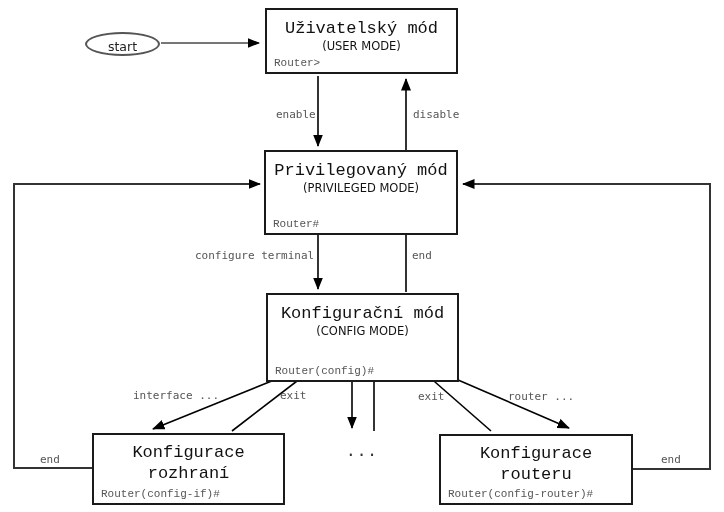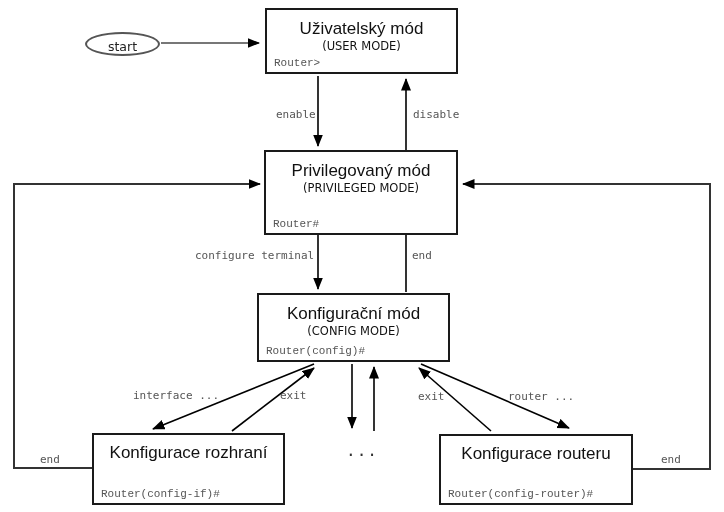--- a/index.html
+++ b/index.html
@@ -20,21 +20,21 @@
   .edges{position:absolute;left:0;top:0;width:724px;height:512px;pointer-events:none;}
   .edge{stroke:var(--line);stroke-width:1.6;fill:none;}
   .loop{stroke:var(--loop-line);stroke-width:2;fill:none;}
   .startline{stroke:var(--start-line);stroke-width:2;fill:none;}
   .node{
     position:absolute;background:var(--bg);border:2px solid var(--box-border);
     text-align:center;
   }
   .node .title{
     display:block;font-size:17px;color:#111;padding-top:8px;line-height:1.25;
-    font-family:Liberation Sans, sans-serif;
+    font-family:Liberation Mono, monospace;
   }
   .node .subtitle{
     display:block;font-size:11.5px;color:#111;line-height:1.3;
   }
   .node .prompt{
     position:absolute;left:7px;bottom:3px;font-family:Liberation Mono, monospace;
     font-size:11px;color:var(--label);
   }
   .start-node{
     position:absolute;left:85px;top:32px;width:75px;height:24px;
@@ -93,21 +93,21 @@
     <span class="subtitle">(USER MODE)</span>
     <span class="prompt">Router&gt;</span>
   </div>
 
   <div class="node" style="left:264px;top:150px;width:194px;height:85px;">
     <span class="title">Privilegovaný mód</span>
     <span class="subtitle">(PRIVILEGED MODE)</span>
     <span class="prompt">Router#</span>
   </div>
 
-  <div class="node" style="left:257px;top:293px;width:193px;height:69px;">
+  <div class="node" style="left:266px;top:293px;width:193px;height:89px;">
     <span class="title">Konfigurační mód</span>
     <span class="subtitle">(CONFIG MODE)</span>
     <span class="prompt">Router(config)#</span>
   </div>
 
   <div class="node" style="left:92px;top:433px;width:193px;height:72px;">
     <span class="title" style="padding-top:7px;">Konfigurace rozhraní</span>
     <span class="prompt">Router(config-if)#</span>
   </div>
 

